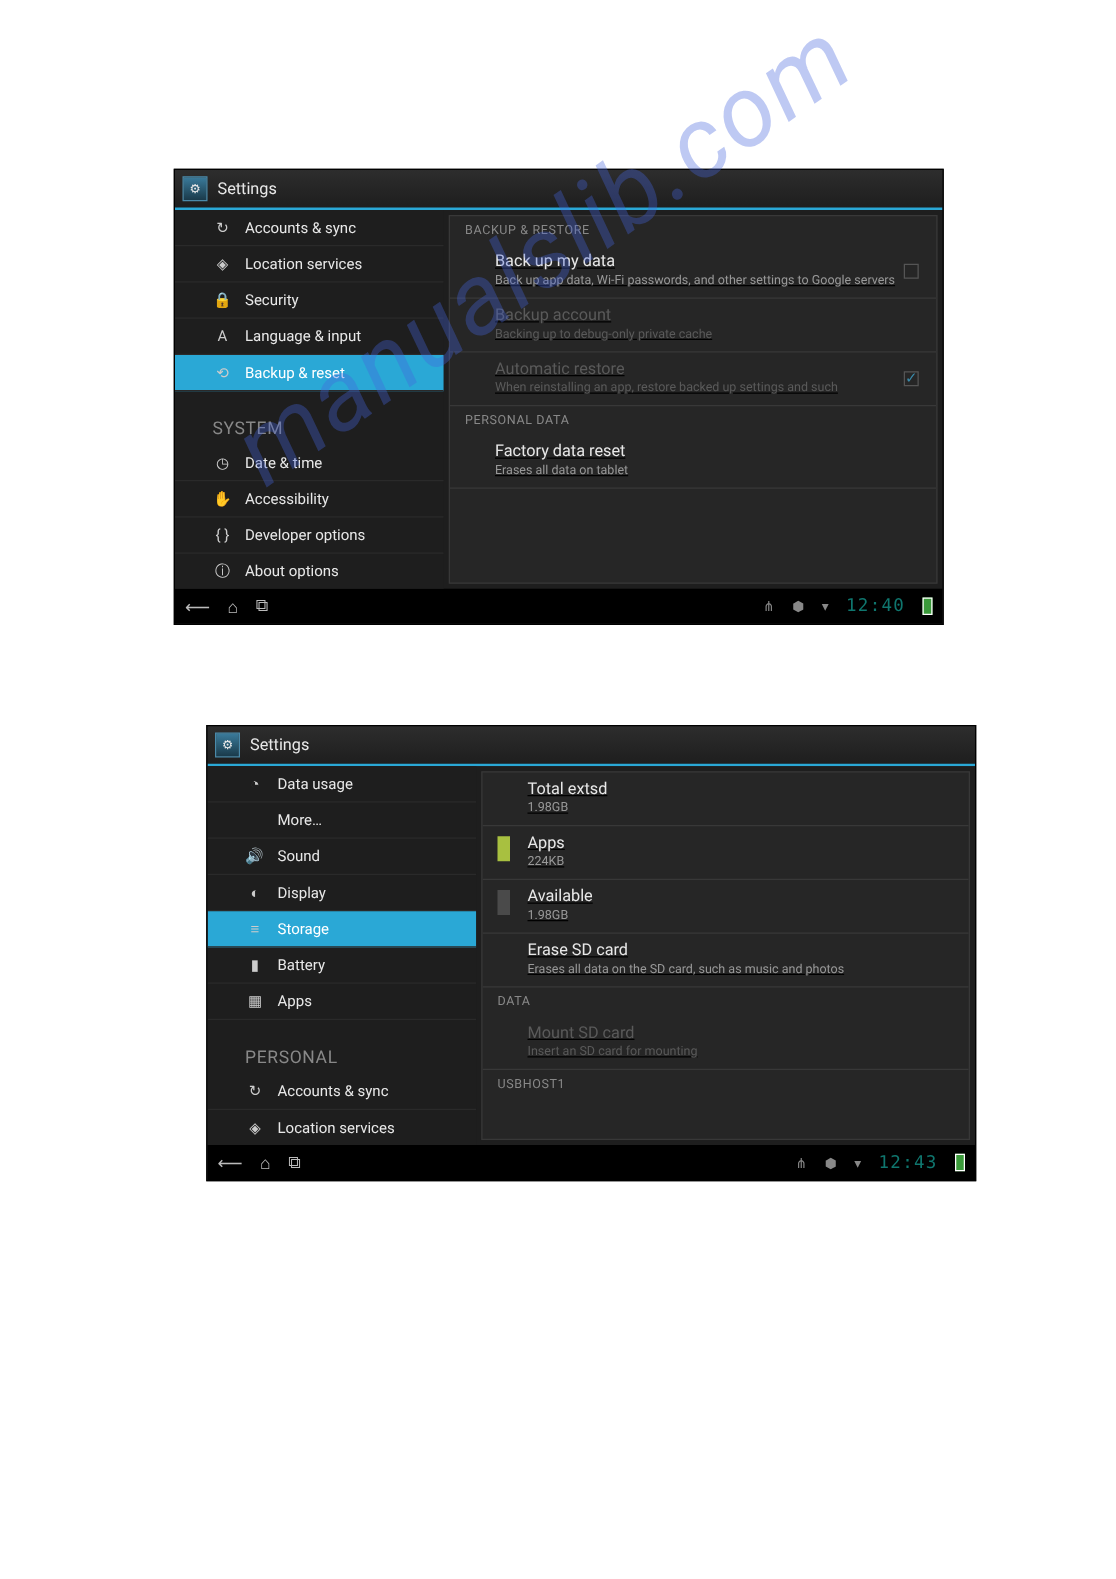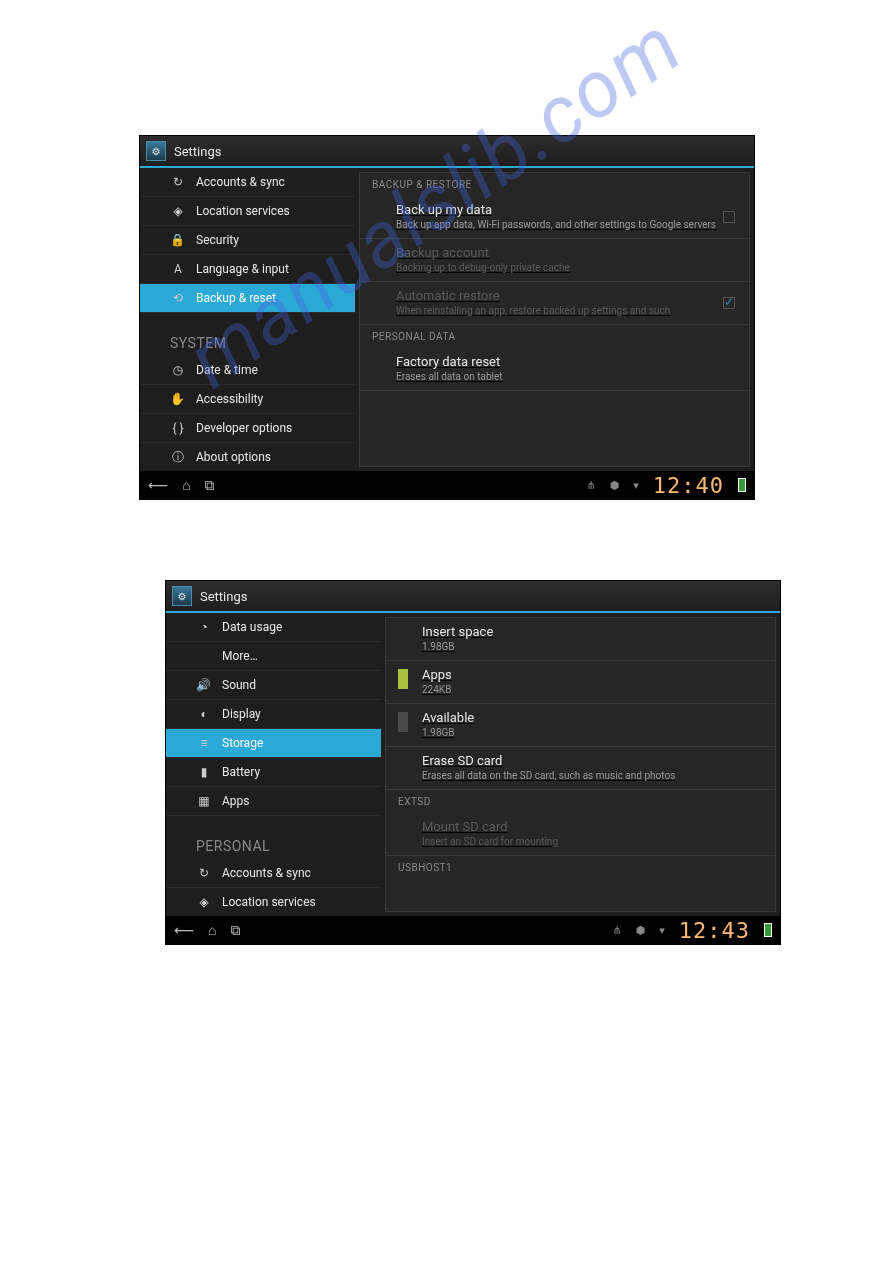--- a/index.html
+++ b/index.html
@@ -124,21 +124,21 @@
   .navbar {
     height: 28px;
     background: #000;
     display: flex;
     align-items: center;
     justify-content: space-between;
     padding: 0 8px;
   }
   .nav-left, .nav-right { display: flex; align-items: center; gap: 14px; }
   .nav-btn { color: #bbb; font-size: 14px; }
-  .clock { color: #fdba74; font-size: 22px; font-family: monospace; letter-spacing: 1px; }
+  .clock { color: #0f766e; font-size: 14px; font-family: monospace; letter-spacing: 1px; }
   .batt { width: 8px; height: 14px; background: #3a9a3a; border: 1px solid #fff; }
   .stat-icon { color: #888; font-size: 11px; }
 
   
   .watermark {
     position: absolute;
     left: 170px; top: 330px;
     font-size: 80px;
     color: rgba(70,100,220,0.35);
     transform: rotate(-35deg);
@@ -280,39 +280,39 @@
           <span>Accounts &amp; sync</span>
         </div>
         <div class="sb-item">
           <span class="sb-icon">◈</span>
           <span>Location services</span>
         </div>
       </div>
     <div class="content">
       <div id="c2a">
           <div class="c-item">
-            <div class="c-title">Insert space</div>
+            <div class="c-title">Total extsd</div>
             <div class="c-sub">1.98GB</div>
           </div>
           <div class="c-item">
             <div class="color-box" style="background: rgb(168, 192, 64);"></div>
             <div class="c-title">Apps</div>
             <div class="c-sub">224KB</div>
           </div>
           <div class="c-item">
             <div class="color-box" style="background: rgb(74, 74, 74);"></div>
             <div class="c-title">Available</div>
             <div class="c-sub">1.98GB</div>
           </div>
           <div class="c-item">
             <div class="c-title">Erase SD card</div>
             <div class="c-sub">Erases all data on the SD card, such as music and photos</div>
           </div>
         </div>
-      <div class="c-section">EXTSD</div>
+      <div class="c-section">DATA</div>
       <div id="c2b">
           <div class="c-item disabled">
             <div class="c-title">Mount SD card</div>
             <div class="c-sub">Insert an SD card for mounting</div>
           </div>
         </div>
       <div class="c-section">USBHOST1</div>
     </div>
   </div>
   <div class="navbar">

